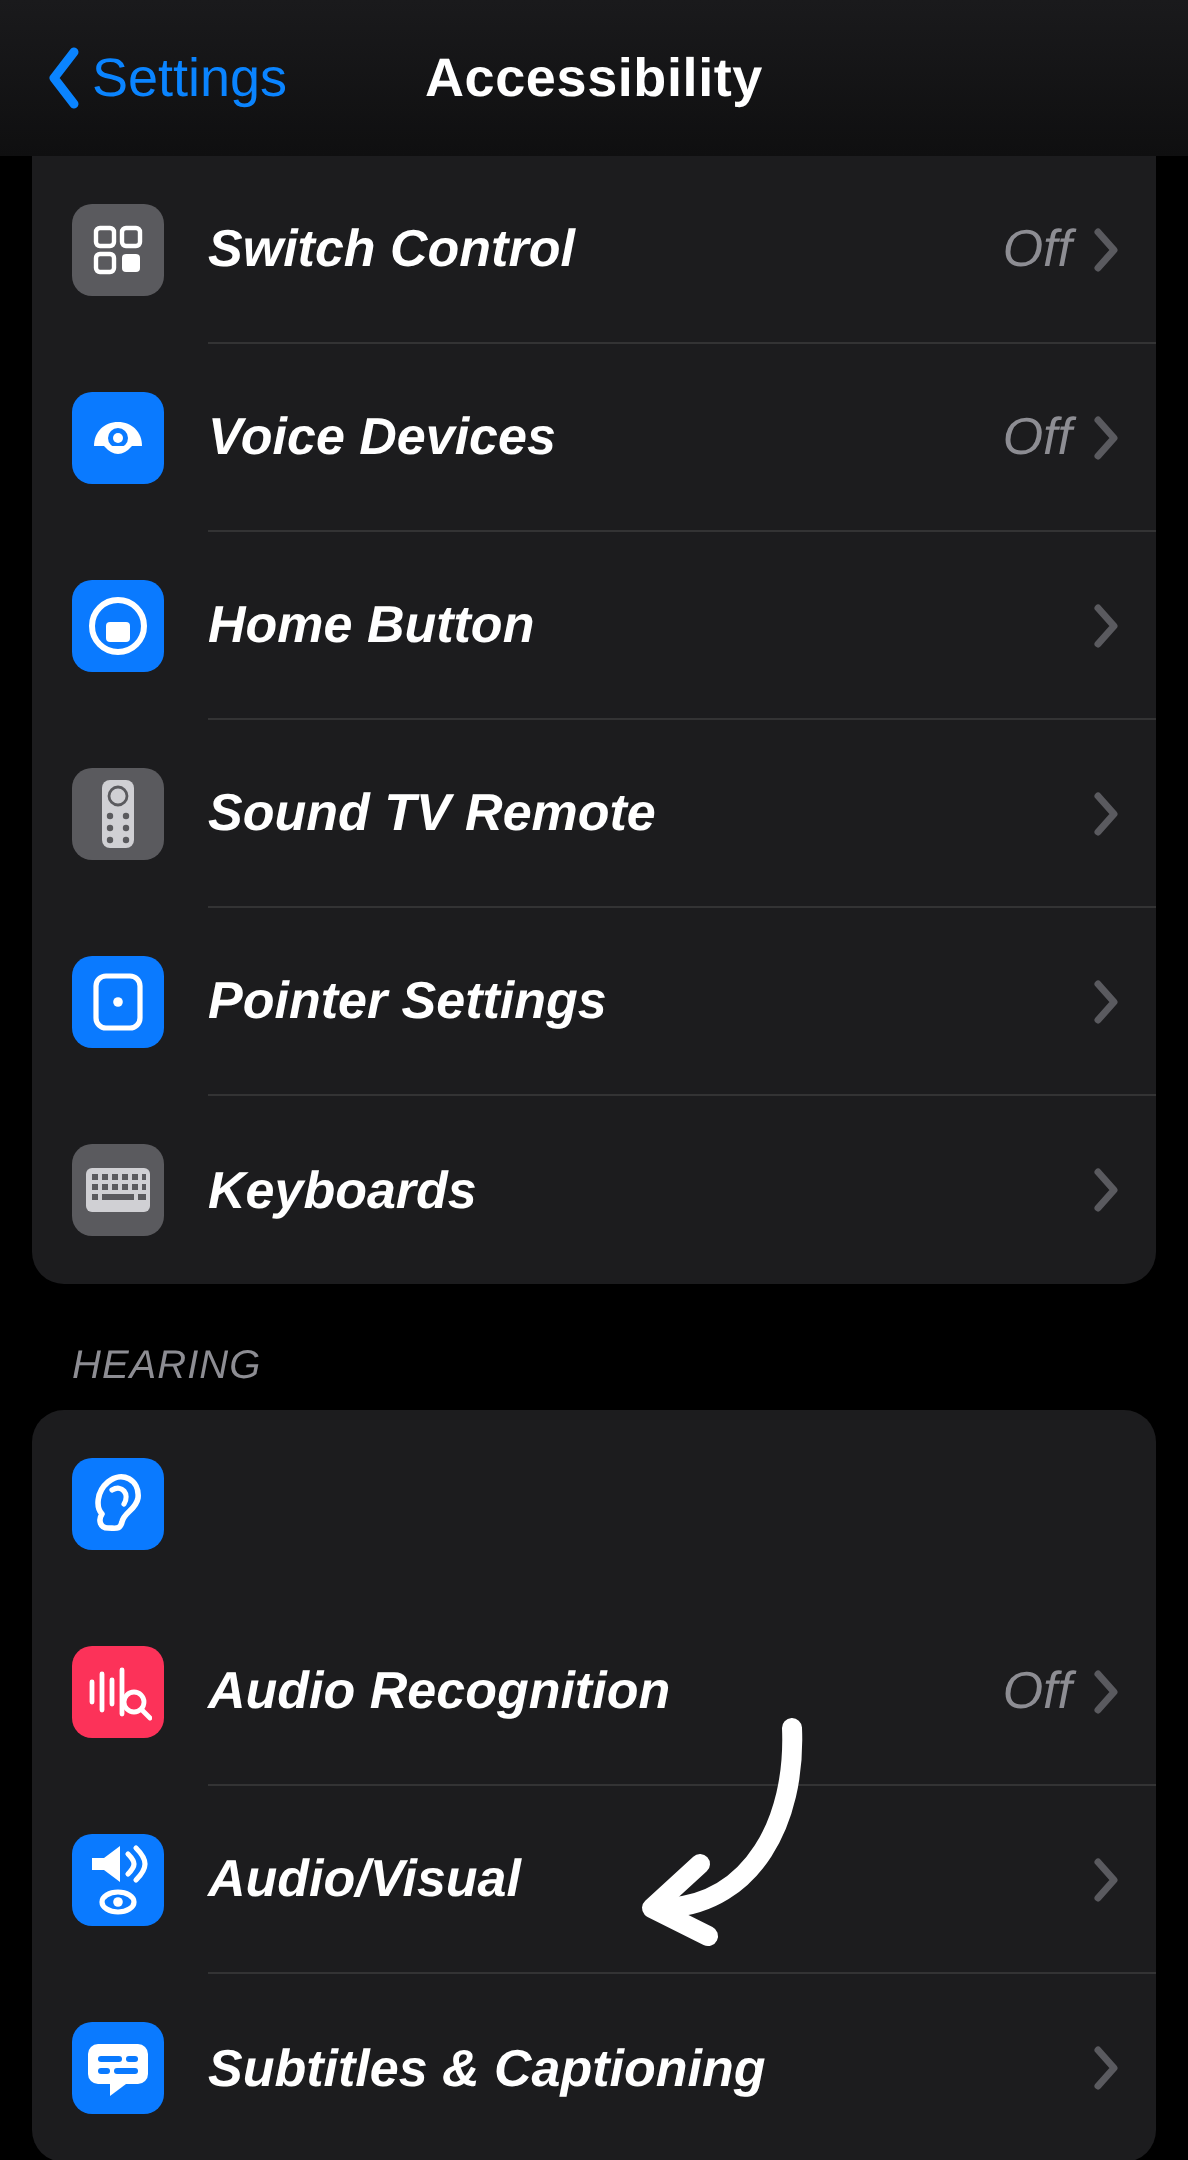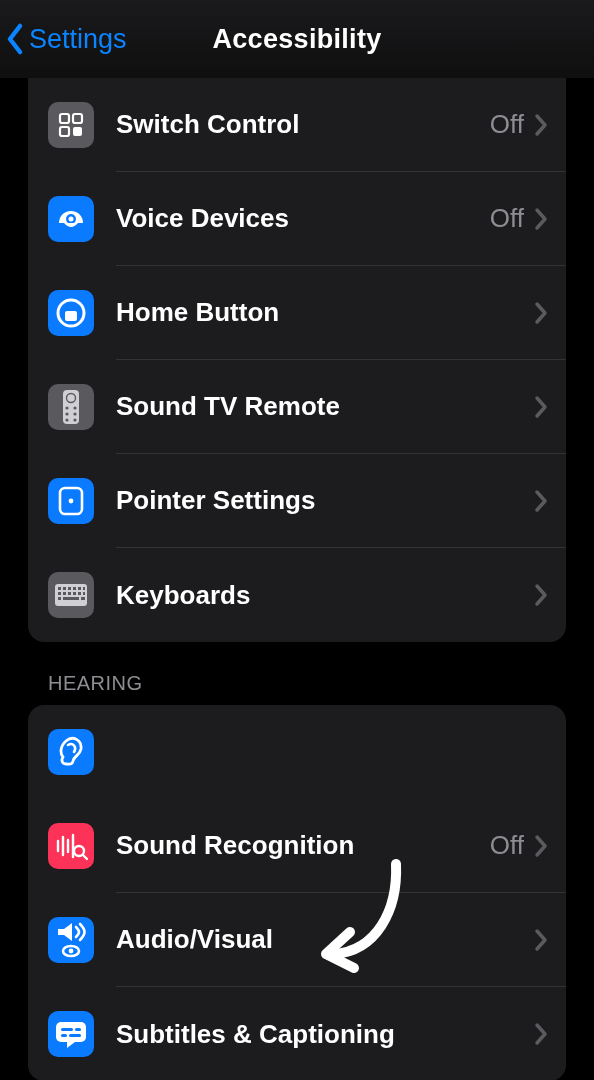--- a/index.html
+++ b/index.html
@@ -13,39 +13,40 @@
   }
   .navbar {
     display: flex;
     align-items: center;
     height: 78px;
     position: relative;
     background: linear-gradient(#1a1a1c, #0f0f10);
   }
   .back-container {
     position: absolute;
-    left: 5px;
+    left: 22px;
     display: flex;
     align-items: center;
     gap: 2px;
     color: #0a84ff;
     font-size: 27px;
     font-weight: 400;
     cursor: pointer;
   }
   .back-chevron svg { display: block; }
   .nav-title {
     margin: 12px auto;
     font-size: 27px;
     font-weight: 700;
     color: #fff;
     letter-spacing: 0.3px;
   }
   .content {
-    padding: 0 28px;
+    padding: 0 16px;
+    font-style: italic;
   }
   .group {
     background: #1c1c1e;
     border-radius: 16px;
     overflow: hidden;
   }
   .group.first { border-top-left-radius: 0; border-top-right-radius: 0; }
   .section-header {
     padding: 30px 20px 10px 20px;
     font-size: 20px;
@@ -274,21 +275,21 @@
         <svg width="34" height="30" viewBox="0 0 34 30">
           <line x1="4" y1="10" x2="4" y2="20" stroke="#fff" stroke-width="2.4" stroke-linecap="round"></line>
           <line x1="9" y1="6" x2="9" y2="24" stroke="#fff" stroke-width="2.4" stroke-linecap="round"></line>
           <line x1="14" y1="9" x2="14" y2="21" stroke="#fff" stroke-width="2.4" stroke-linecap="round"></line>
           <line x1="19" y1="4" x2="19" y2="26" stroke="#fff" stroke-width="2.4" stroke-linecap="round"></line>
           <circle cx="25" cy="20" r="5" fill="none" stroke="#fff" stroke-width="2.4"></circle>
           <line x1="29" y1="24" x2="33" y2="28" stroke="#fff" stroke-width="2.4" stroke-linecap="round"></line>
         </svg>
       </div>
       <div class="row-body">
-        <span class="row-label">Sound Recognition</span>
+        <span class="row-label">Audio Recognition</span>
         <span class="row-value">Off</span>
         <span class="chevron">
           <svg width="14" height="24" viewBox="0 0 14 24">
               <path d="M3 3 L11 12 L3 21" stroke="currentColor" stroke-width="3.5" fill="none" stroke-linecap="round" stroke-linejoin="round"></path>
             </svg>
         </span>
       </div>
     </div>
 
     <div class="row">

